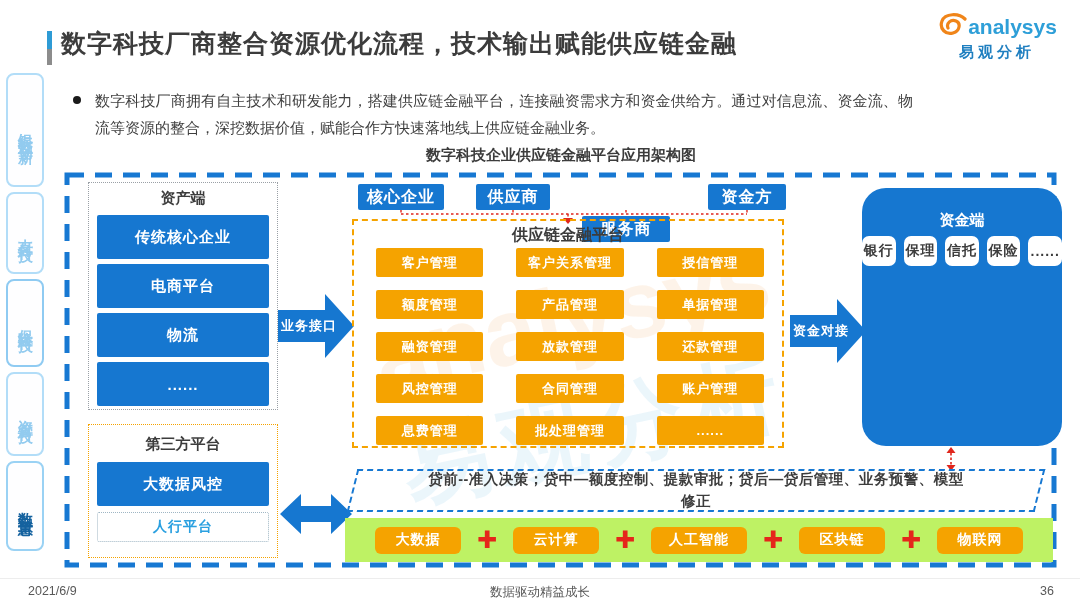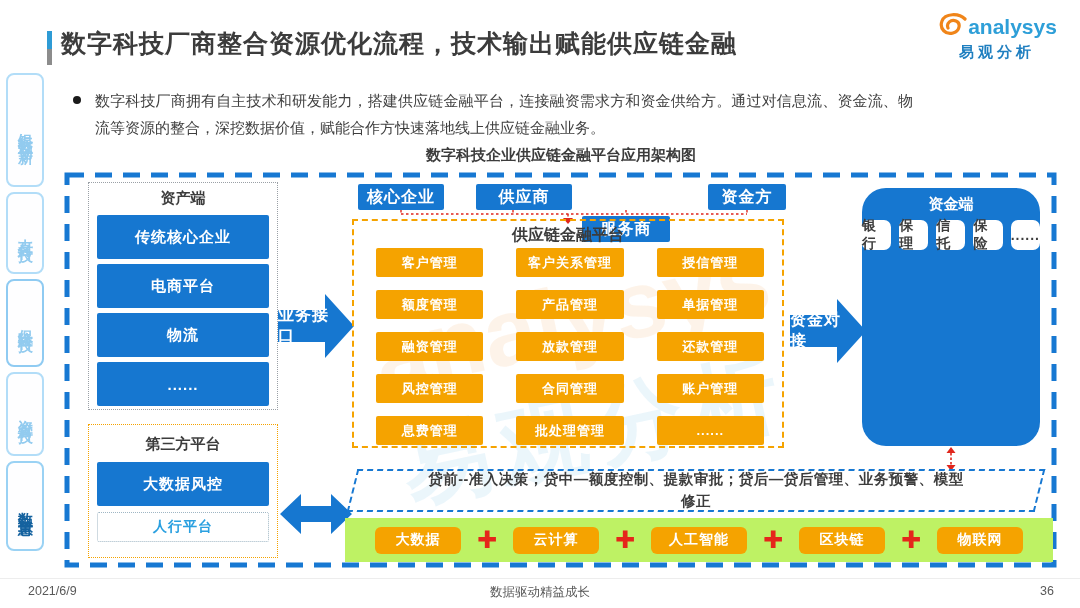--- a/index.html
+++ b/index.html
@@ -60,45 +60,45 @@
   
   .third-panel { position:absolute; left:24px; top:252px; width:190px; height:134px;
     border:1px dotted #F5A300; padding:6px 8px; z-index:2; }
   .third-panel .panel-title { margin:4px 0 8px; }
   .third-primary { height:44px; margin-bottom:6px; }
   .third-secondary { height:30px; border:1px dotted #9FB6C4; border-radius:2px; color:#2AA0E0;
     font-size:14px; font-weight:600; display:flex; align-items:center; justify-content:center; letter-spacing:1px; }
 
   
   .big-arrow { position:absolute; z-index:2; }
-  .arrow-label { position:absolute; z-index:3; color:#fff; font-size:16px; font-weight:700;
+  .arrow-label { position:absolute; z-index:3; color:#fff; font-size:13px; font-weight:700;
     letter-spacing:1px; display:flex; align-items:center; justify-content:center; pointer-events:none; }
 
   
   .participant { position:absolute; top:12px; height:26px; z-index:2; font-size:16px; }
   .participant:nth-of-type(1){ left:294px; width:86px; }
   .p-1 { left:294px; width:86px; }
-  .p-2 { left:412px; width:96px; }
+  .p-2 { left:412px; width:74px; }
   .p-3 { left:518px; width:88px;margin-top:32px; }
   .p-4 { left:644px; width:78px; }
 
   .connector-svg { position:absolute; left:288px; top:38px; z-index:2; }
 
   
   .platform { position:absolute; left:288px; top:47px; width:432px; height:229px;
     border:2px dashed #F5A300; z-index:2; padding-top:4px; }
   .platform .panel-title { font-size:16px; }
   .module-grid { position:absolute; left:22px; top:27px; width:388px;
     display:grid; grid-template-columns:repeat(3,1fr); column-gap:33px; row-gap:13px; }
   .module { height:29px; background:#F5A300; color:#fff; font-size:13px; font-weight:600;
     display:flex; align-items:center; justify-content:center; border-radius:2px; letter-spacing:1px; }
 
   
-  .funding-panel { position:absolute; left:798px; top:16px; width:178px; height:258px;
-    background:#1677D0; border-radius:24px; z-index:2; padding-top:7px; }
+  .funding-panel { position:absolute; left:798px; top:16px; width:200px; height:258px;
+    background:#1677D0; border-radius:24px; z-index:2; padding-top:23px; }
   .funding-panel .panel-title { color:#fff; margin-bottom:6px; }
   .funding-items { display:flex; flex-direction:row; gap:8px; align-items:center; }
   .funding-items .white-box { width:118px; height:30px; background:#fff; border-radius:7px;
     display:flex; align-items:center; justify-content:center; font-size:14px; font-weight:600;
     color:#3D3D3D; letter-spacing:1px; }
 
   .redvert-svg { position:absolute; left:879px; top:275px; z-index:2; }
 
   
   .loan-note { position:absolute; left:288px; top:297px; width:688px; height:43px; z-index:2; }

